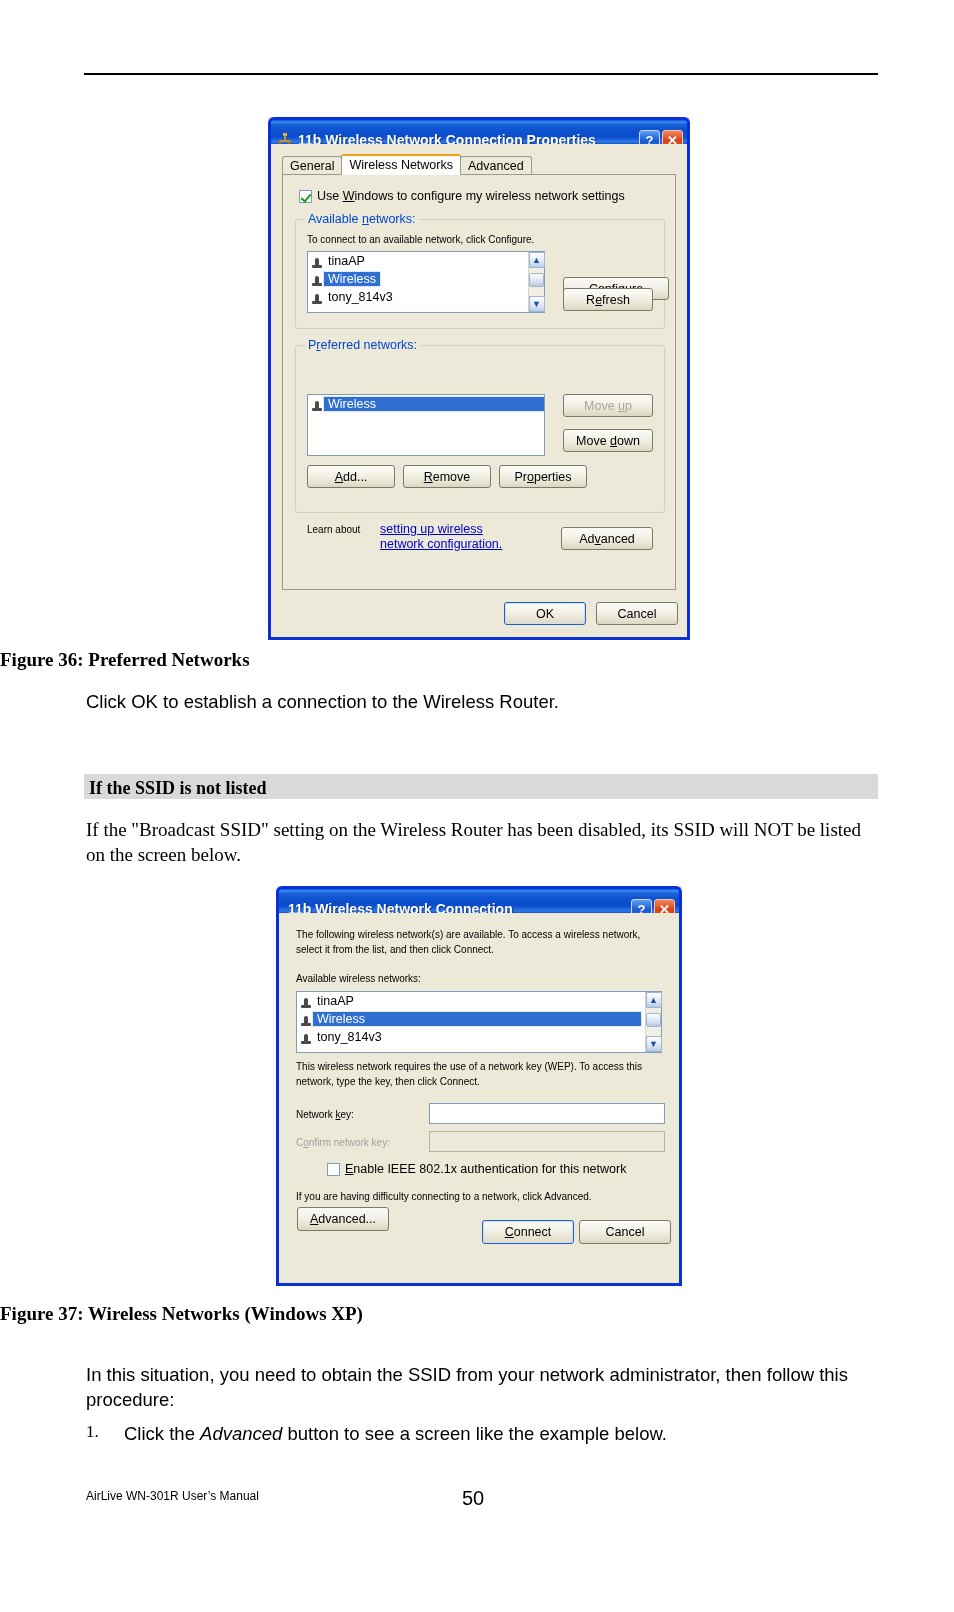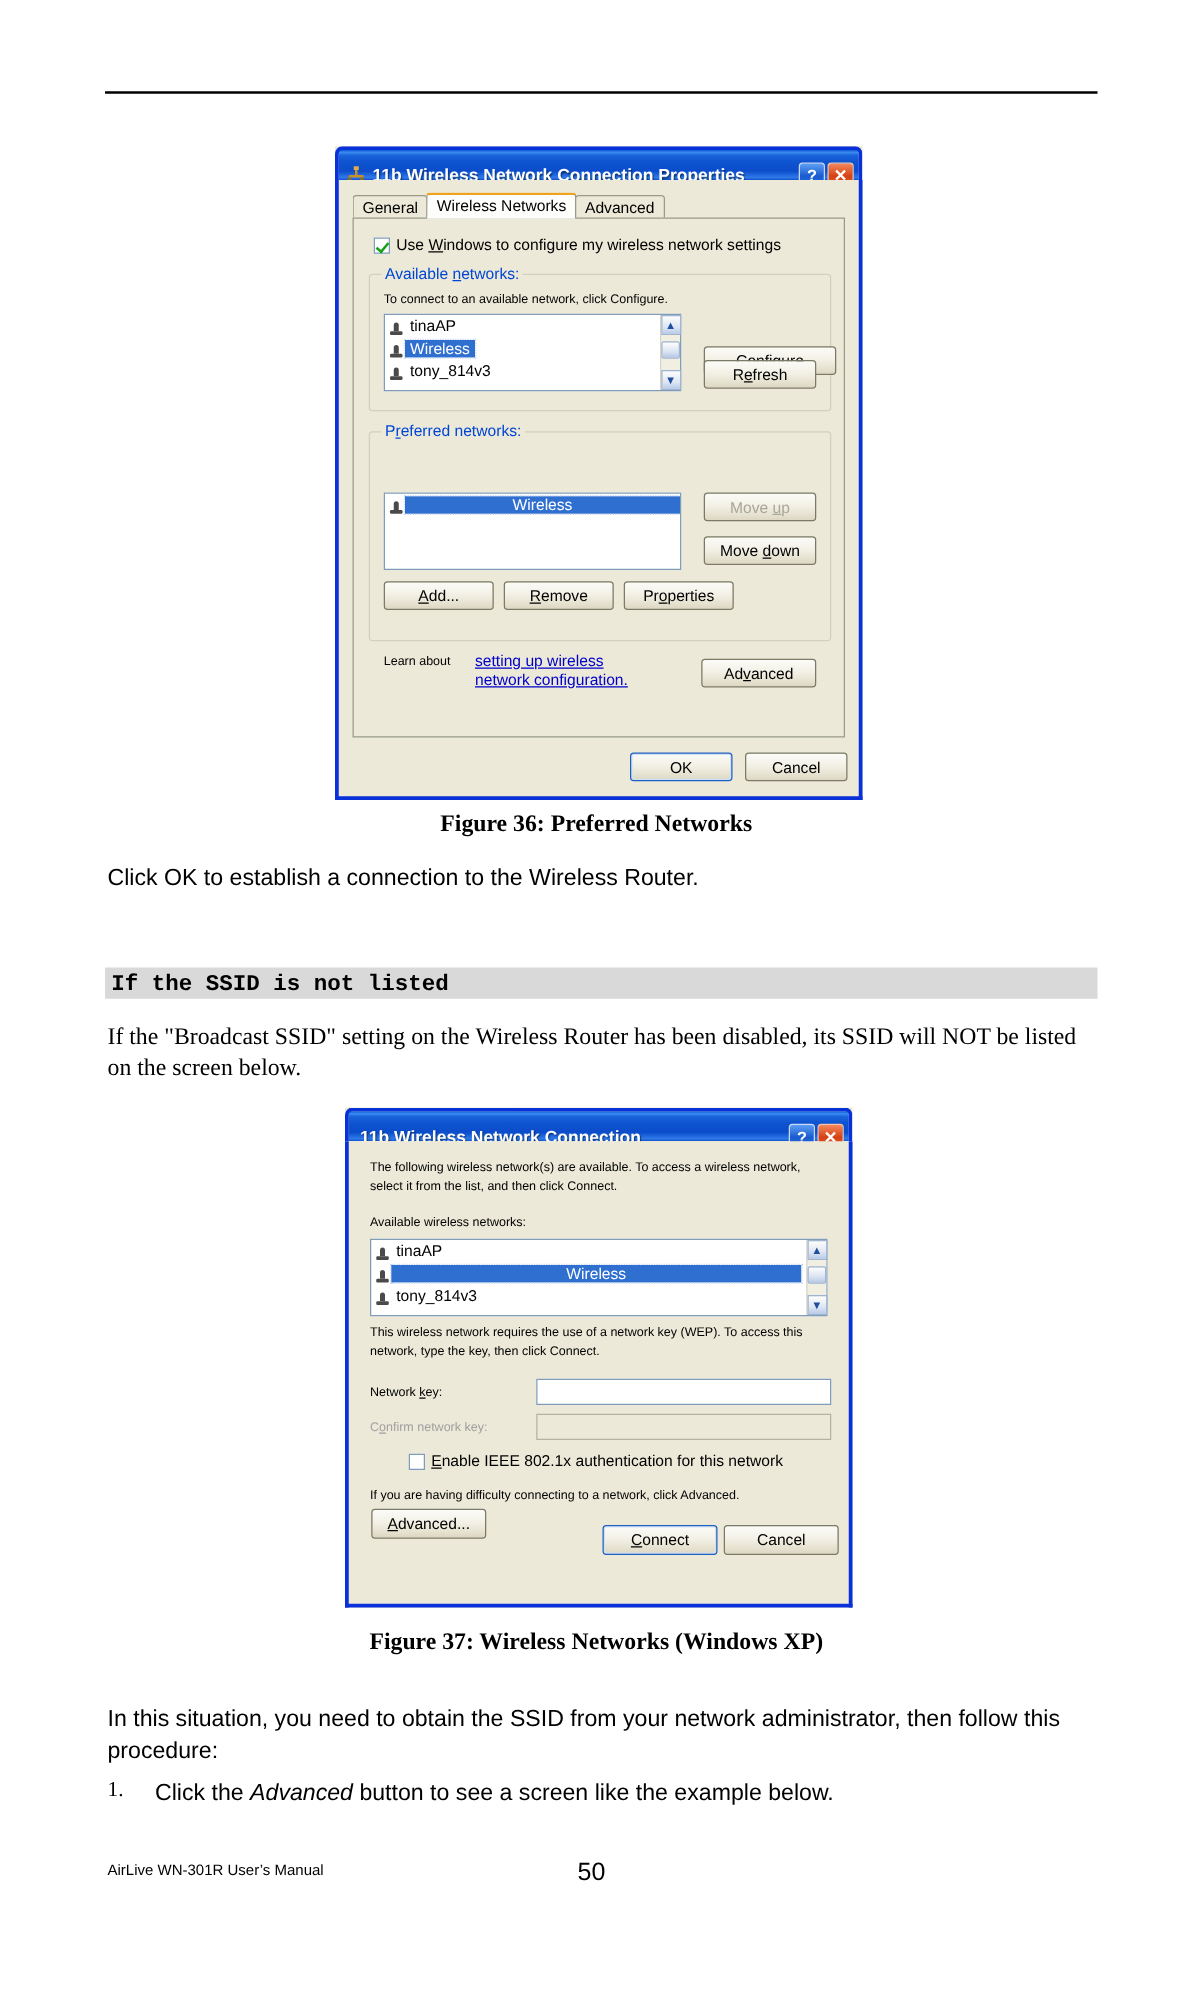--- a/index.html
+++ b/index.html
@@ -35,32 +35,31 @@
   }
   .doc-text-sans {
     font-family: "Liberation Sans", sans-serif;
     font-size: 18.5px;
     line-height: 1.34;
   }
   .fig-caption {
     position: absolute;
     width: 954px;
     left: 0;
-    text-align: center;
     font-family: "Liberation Serif", serif;
     font-weight: bold;
     font-size: 19px;
     color: #000;
   }
   .section-head {
     position: absolute;
     left: 84px;
     width: 794px;
     background: #d9d9d9;
-    font-family: Liberation Mono, monospace;
+    font-family: Liberation Serif, serif;
     font-weight: bold;
     font-size: 18px;
     color: #000;
     padding: 4px 0 5px 5px;
     box-sizing: border-box;
   }
   .footer-left {
     position: absolute;
     left: 86px;
     top: 1489px;
@@ -225,21 +224,21 @@
   }
   .xp-list-row {
     display: flex;
     align-items: center;
     height: 18px;
     padding-left: 4px;
     font-size: 12.5px;
     font-family: "Liberation Sans", sans-serif;
     color: #000;
   }
-  .xp-list-row .lbl { padding: 0 4px; text-align: center; }
+  .xp-list-row .lbl { padding: 0 4px; }
   .xp-list-row.sel .lbl {
     background: #2f6fd0;
     color: #ffffff;
     outline: 1px dotted #c8d8f0;
   }
   .xp-list-row.sel-full {
     background: transparent;
   }
   .xp-list-row.sel-full .lbl {
     background: #2f6fd0;

